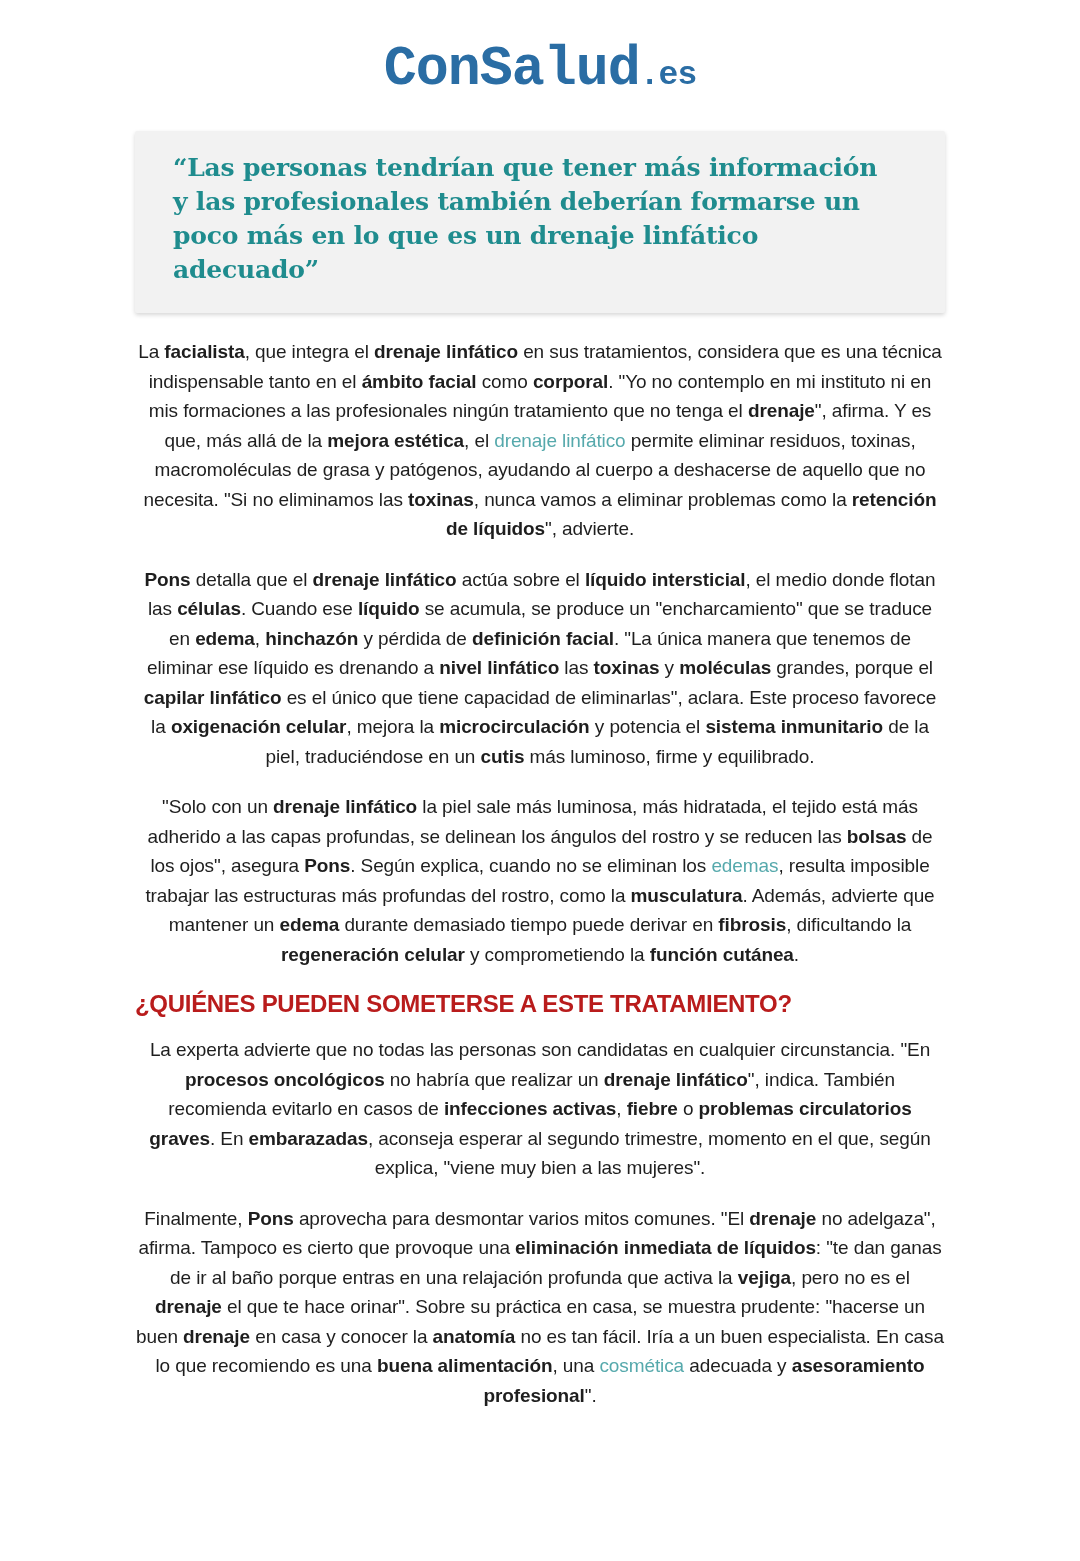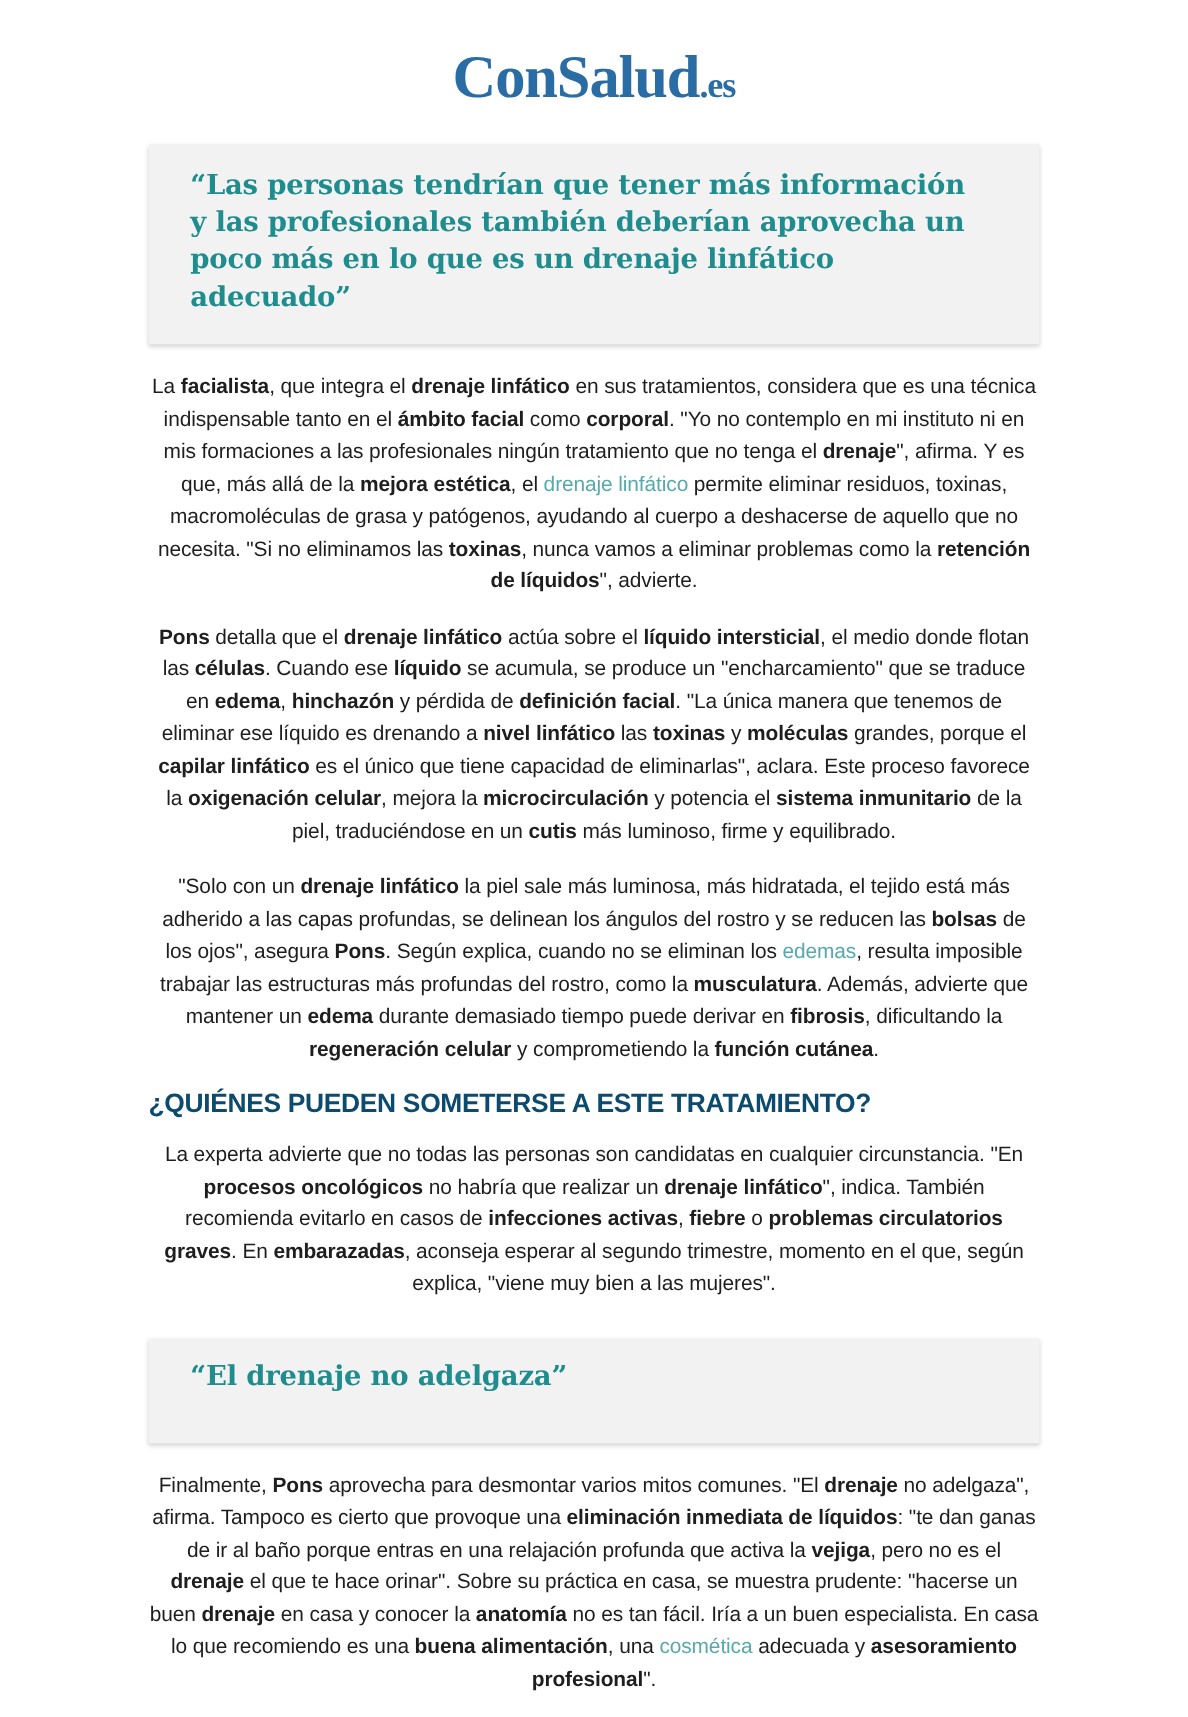--- a/index.html
+++ b/index.html
@@ -20,21 +20,21 @@
     font-family:"Liberation Sans", sans-serif;
     color:var(--text);
   }
   
   .site-header{
     padding-top:42px;
     text-align:center;
   }
   .logo{
     display:inline-block;
-    font-family:Liberation Serif, serif;
+    font-family:Liberation Mono, monospace;
     font-weight:700;
     color:var(--brand);
     letter-spacing:-1px;
     line-height:1;
     cursor:pointer;
   }
   .logo-main{font-size:55px;}
   .logo-tld{font-size:33px;}
   
   .content{
@@ -73,55 +73,52 @@
   .text-link{
     color:var(--link);
     text-decoration:none;
   }
   
   .section-heading{
     margin:6px 0 17px 0;
     font-size:24px;
     font-weight:700;
     letter-spacing:-0.3px;
-    color:#0c4a6e;
+    color:#b91c1c;
   }
 </style>
 </head>
 <body>
 
 <div class="page">
 
   <header class="site-header">
     <div class="logo">
       <span class="logo-main">ConSalud</span><span class="logo-tld">.es</span>
     </div>
   </header>
 
   <main class="content">
 
     <blockquote class="pull-quote">
-      <p>“Las personas tendrían que tener más información y las profesionales también deberían aprovecha un poco más en lo que es un drenaje linfático adecuado”</p>
+      <p>“Las personas tendrían que tener más información y las profesionales también deberían formarse un poco más en lo que es un drenaje linfático adecuado”</p>
     </blockquote>
 
     <section>
         <p class="para"><span>La </span><strong>facialista</strong><span>, que integra el </span><strong>drenaje linfático</strong><span> en sus tratamientos, considera que es una técnica indispensable tanto en el </span><strong>ámbito facial</strong><span> como </span><strong>corporal</strong><span>. "Yo no contemplo en mi instituto ni en mis formaciones a las profesionales ningún tratamiento que no tenga el </span><strong>drenaje</strong><span>", afirma. Y es que, más allá de la </span><strong>mejora estética</strong><span>, el </span><a class="text-link" href="#">drenaje linfático</a><span> permite eliminar residuos, toxinas, macromoléculas de grasa y patógenos, ayudando al cuerpo a deshacerse de aquello que no necesita. "Si no eliminamos las </span><strong>toxinas</strong><span>, nunca vamos a eliminar problemas como la </span><strong>retención de líquidos</strong><span>", advierte.</span></p>
         <p class="para"><strong>Pons</strong><span> detalla que el </span><strong>drenaje linfático</strong><span> actúa sobre el </span><strong>líquido intersticial</strong><span>, el medio donde flotan las </span><strong>células</strong><span>. Cuando ese </span><strong>líquido</strong><span> se acumula, se produce un "encharcamiento" que se traduce en </span><strong>edema</strong><span>, </span><strong>hinchazón</strong><span> y pérdida de </span><strong>definición facial</strong><span>. "La única manera que tenemos de eliminar ese líquido es drenando a </span><strong>nivel linfático</strong><span> las </span><strong>toxinas</strong><span> y </span><strong>moléculas</strong><span> grandes, porque el </span><strong>capilar linfático</strong><span> es el único que tiene capacidad de eliminarlas", aclara. Este proceso favorece la </span><strong>oxigenación celular</strong><span>, mejora la </span><strong>microcirculación</strong><span> y potencia el </span><strong>sistema inmunitario</strong><span> de la piel, traduciéndose en un </span><strong>cutis</strong><span> más luminoso, firme y equilibrado.</span></p>
         <p class="para"><span>"Solo con un </span><strong>drenaje linfático</strong><span> la piel sale más luminosa, más hidratada, el tejido está más adherido a las capas profundas, se delinean los ángulos del rostro y se reducen las </span><strong>bolsas</strong><span> de los ojos", asegura </span><strong>Pons</strong><span>. Según explica, cuando no se eliminan los </span><a class="text-link" href="#">edemas</a><span>, resulta imposible trabajar las estructuras más profundas del rostro, como la </span><strong>musculatura</strong><span>. Además, advierte que mantener un </span><strong>edema</strong><span> durante demasiado tiempo puede derivar en </span><strong>fibrosis</strong><span>, dificultando la </span><strong>regeneración celular</strong><span> y comprometiendo la </span><strong>función cutánea</strong><span>.</span></p>
       </section>
 
     <h2 class="section-heading">¿QUIÉNES PUEDEN SOMETERSE A ESTE TRATAMIENTO?</h2>
 
     <section>
         <p class="para"><span>La experta advierte que no todas las personas son candidatas en cualquier circunstancia. "En </span><strong>procesos oncológicos</strong><span> no habría que realizar un </span><strong>drenaje linfático</strong><span>", indica. También recomienda evitarlo en casos de </span><strong>infecciones activas</strong><span>, </span><strong>fiebre</strong><span> o </span><strong>problemas circulatorios graves</strong><span>. En </span><strong>embarazadas</strong><span>, aconseja esperar al segundo trimestre, momento en el que, según explica, "viene muy bien a las mujeres".</span></p>
       </section>
 
-    <blockquote class="pull-quote short">
-      <p>“El drenaje no adelgaza”</p>
-    </blockquote>
 
     <section>
         <p class="para"><span>Finalmente, </span><strong>Pons</strong><span> aprovecha para desmontar varios mitos comunes. "El </span><strong>drenaje</strong><span> no adelgaza", afirma. Tampoco es cierto que provoque una </span><strong>eliminación inmediata de líquidos</strong><span>: "te dan ganas de ir al baño porque entras en una relajación profunda que activa la </span><strong>vejiga</strong><span>, pero no es el </span><strong>drenaje</strong><span> el que te hace orinar". Sobre su práctica en casa, se muestra prudente: "hacerse un buen </span><strong>drenaje</strong><span> en casa y conocer la </span><strong>anatomía</strong><span> no es tan fácil. Iría a un buen especialista. En casa lo que recomiendo es una </span><strong>buena alimentación</strong><span>, una </span><a class="text-link" href="#">cosmética</a><span> adecuada y </span><strong>asesoramiento profesional</strong><span>".</span></p>
       </section>
 
   </main>
 
 </div>
 
 </body></html>

